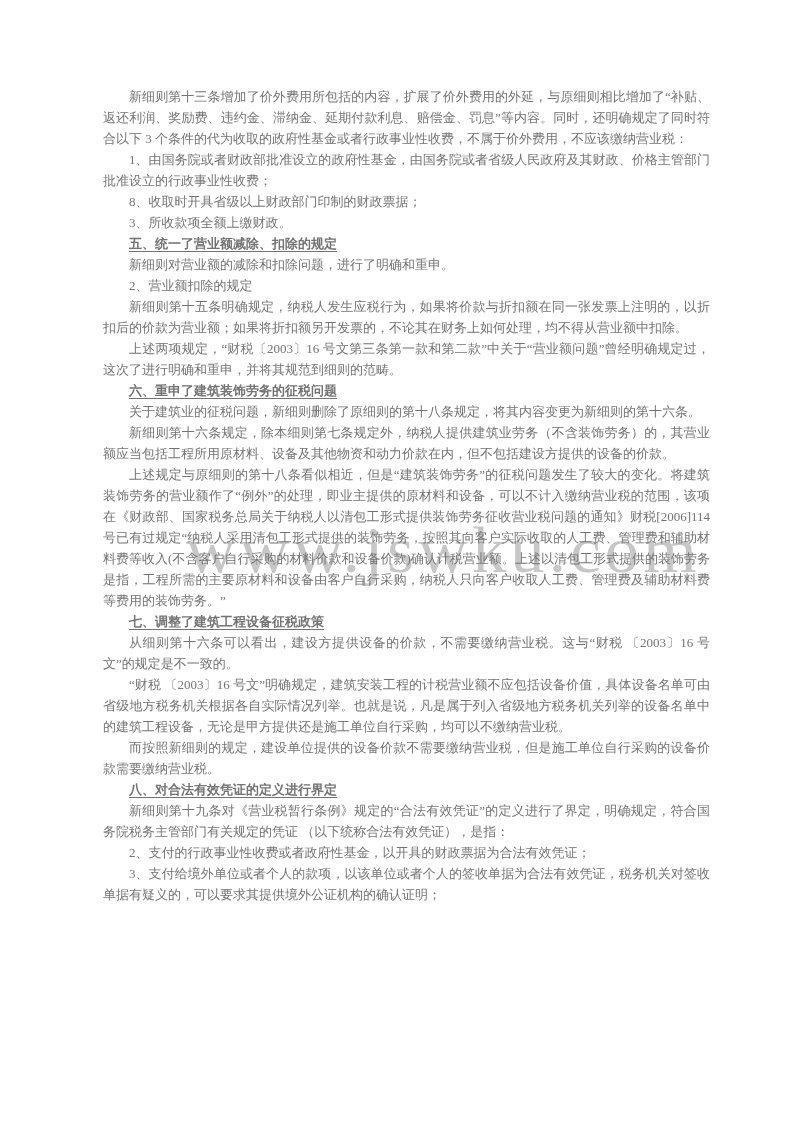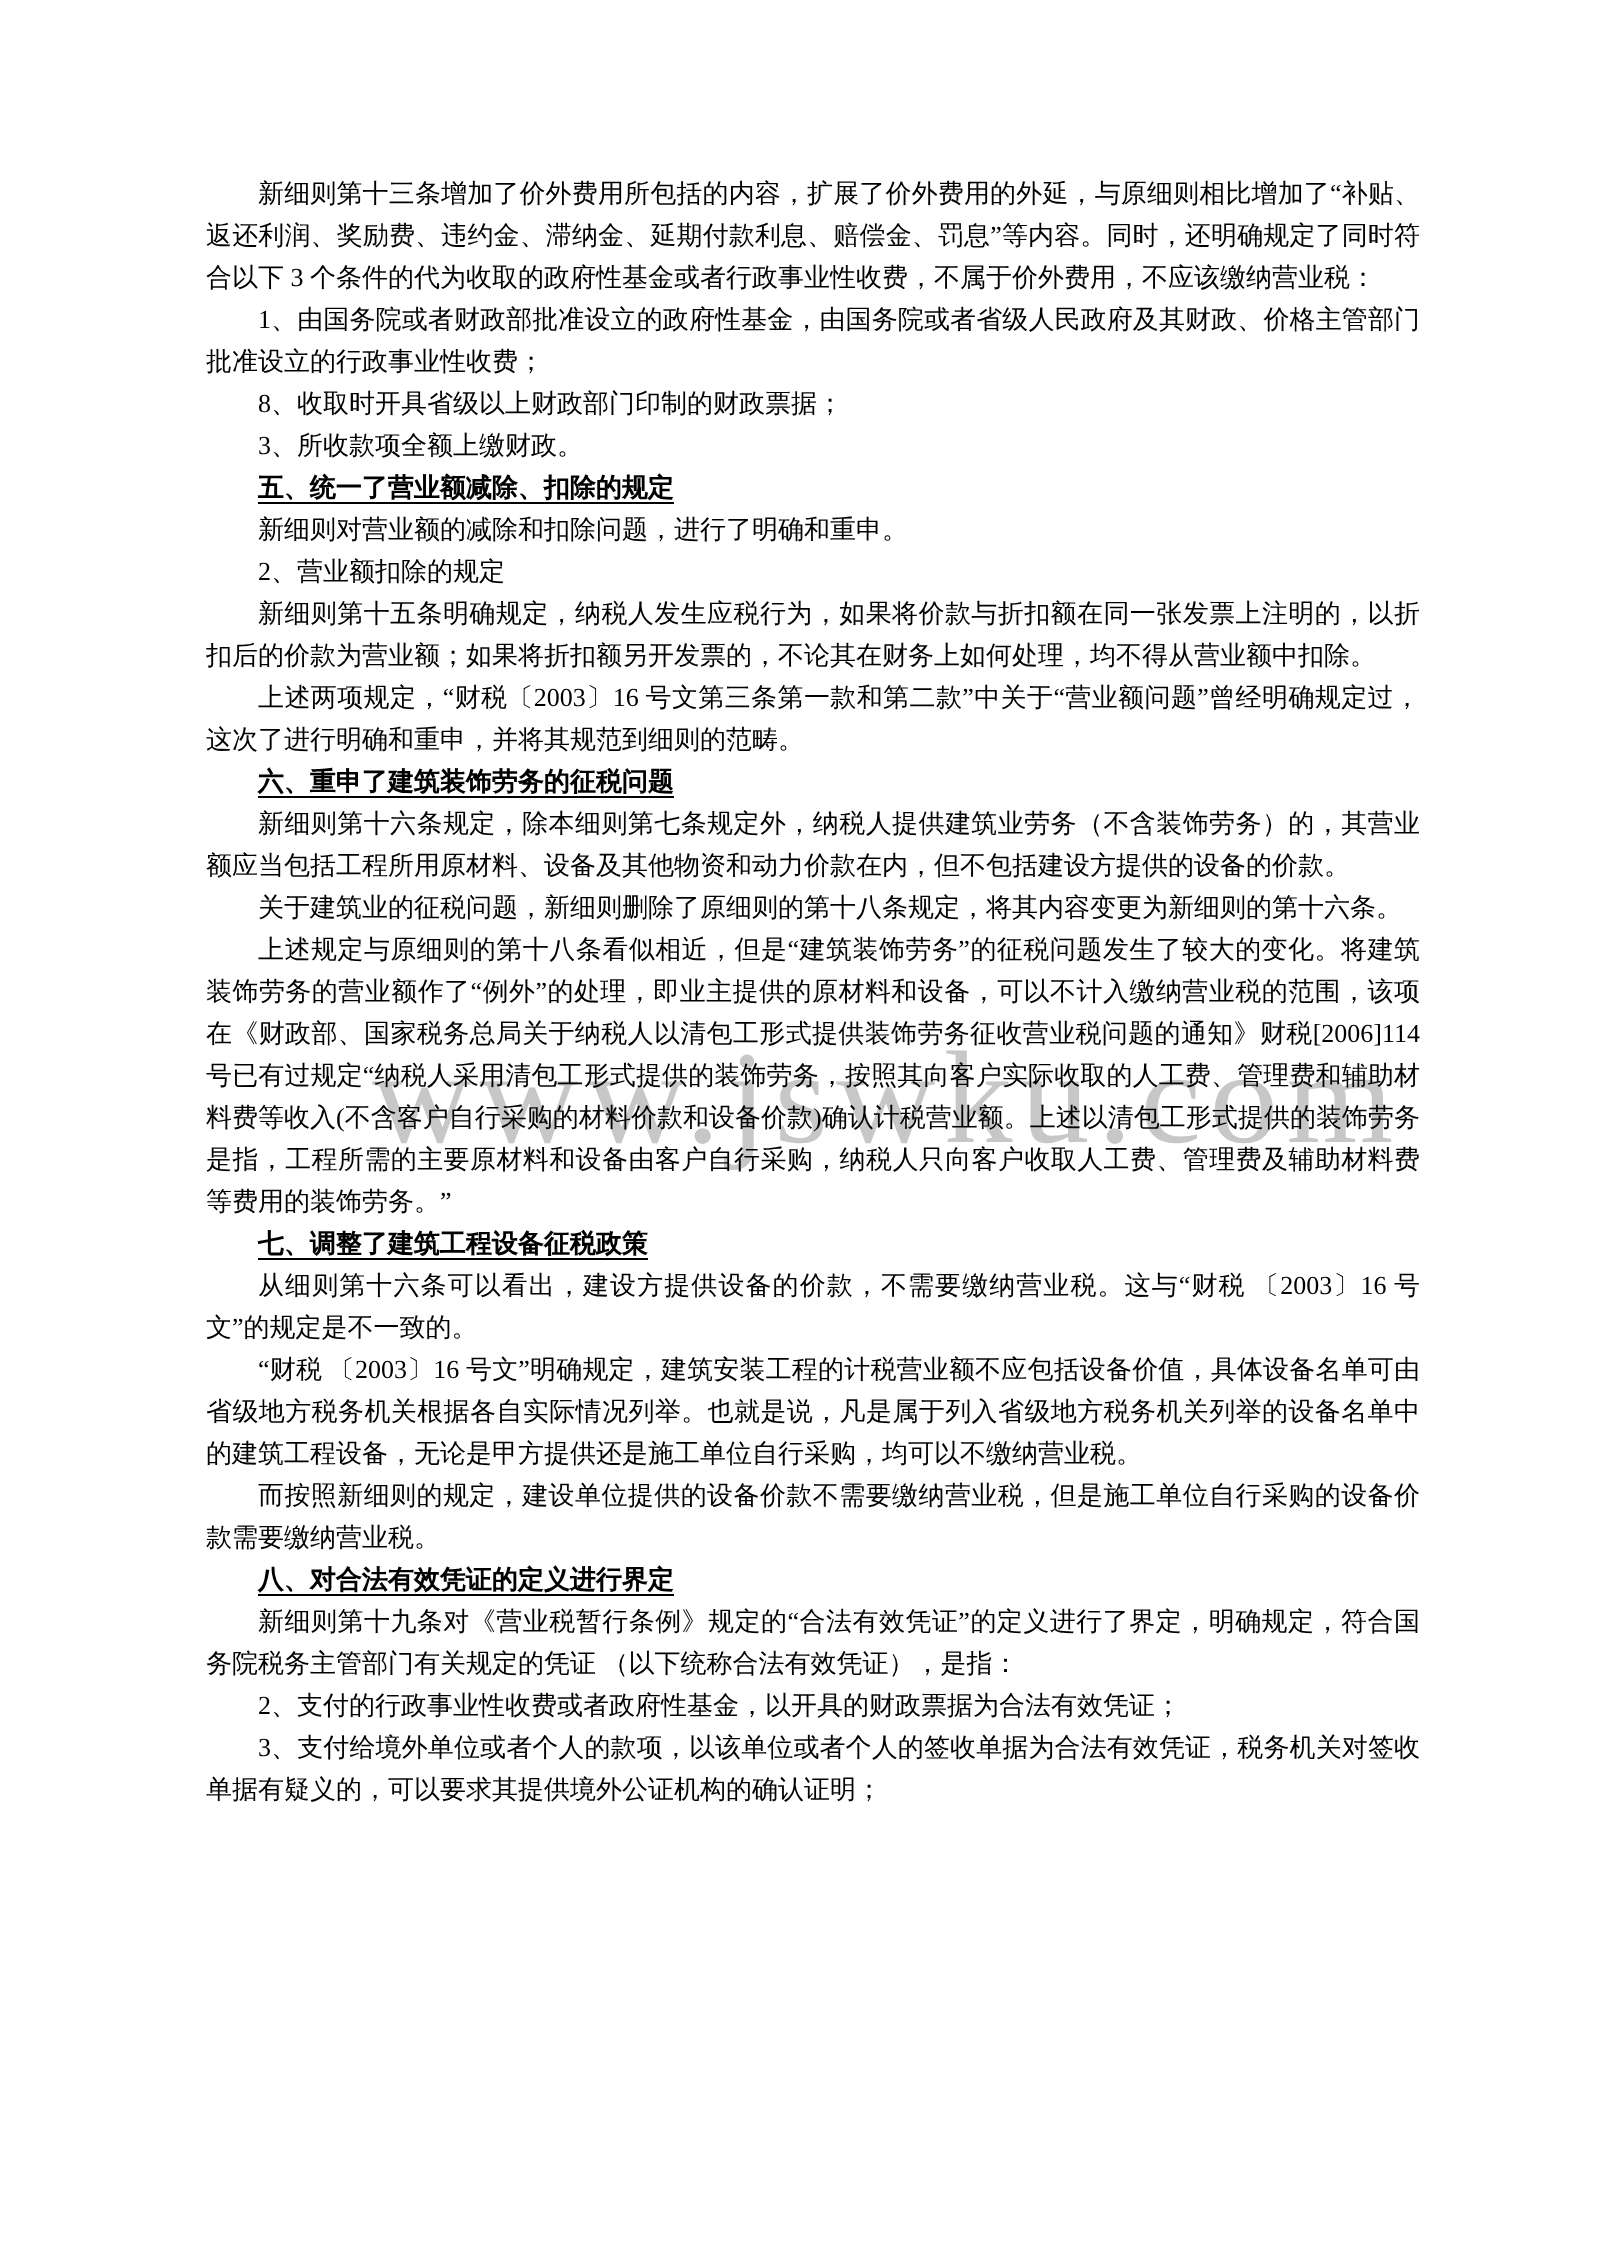--- a/index.html
+++ b/index.html
@@ -42,33 +42,33 @@
     padding-left: 2em;
     text-decoration: underline;
     text-underline-offset: 3px;
   }
 </style>
 </head>
 <body>
 
 <div class="page" style="background: rgb(255, 255, 255);">
   <div class="watermark" style="color: rgb(199, 199, 199);">www.jswku.com</div>
-  <div class="content" style="color: #000000;">
+  <div class="content" style="color: #737373;">
       <p class="body">新细则第十三条增加了价外费用所包括的内容，扩展了价外费用的外延，与原细则相比增加了“补贴、返还利润、奖励费、违约金、滞纳金、延期付款利息、赔偿金、罚息”等内容。同时，还明确规定了同时符合以下 3 个条件的代为收取的政府性基金或者行政事业性收费，不属于价外费用，不应该缴纳营业税：</p>
       <p class="item">1、由国务院或者财政部批准设立的政府性基金，由国务院或者省级人民政府及其财政、价格主管部门批准设立的行政事业性收费；</p>
       <p class="item">8、收取时开具省级以上财政部门印制的财政票据；</p>
       <p class="item">3、所收款项全额上缴财政。</p>
       <p class="heading"><span class="ht">五、统一了营业额减除、扣除的规定</span></p>
       <p class="body">新细则对营业额的减除和扣除问题，进行了明确和重申。</p>
       <p class="body">2、营业额扣除的规定</p>
       <p class="body">新细则第十五条明确规定，纳税人发生应税行为，如果将价款与折扣额在同一张发票上注明的，以折扣后的价款为营业额；如果将折扣额另开发票的，不论其在财务上如何处理，均不得从营业额中扣除。</p>
       <p class="body">上述两项规定，“财税〔2003〕16 号文第三条第一款和第二款”中关于“营业额问题”曾经明确规定过，这次了进行明确和重申，并将其规范到细则的范畴。</p>
       <p class="heading"><span class="ht">六、重申了建筑装饰劳务的征税问题</span></p>
+      <p class="body">关于建筑业的征税问题，新细则删除了原细则的第十八条规定，将其内容变更为新细则的第十六条。</p>
       <p class="body">新细则第十六条规定，除本细则第七条规定外，纳税人提供建筑业劳务（不含装饰劳务）的，其营业额应当包括工程所用原材料、设备及其他物资和动力价款在内，但不包括建设方提供的设备的价款。</p>
-      <p class="body">关于建筑业的征税问题，新细则删除了原细则的第十八条规定，将其内容变更为新细则的第十六条。</p>
       <p class="body">上述规定与原细则的第十八条看似相近，但是“建筑装饰劳务”的征税问题发生了较大的变化。将建筑装饰劳务的营业额作了“例外”的处理，即业主提供的原材料和设备，可以不计入缴纳营业税的范围，该项在《财政部、国家税务总局关于纳税人以清包工形式提供装饰劳务征收营业税问题的通知》财税[2006]114 号已有过规定“纳税人采用清包工形式提供的装饰劳务，按照其向客户实际收取的人工费、管理费和辅助材料费等收入(不含客户自行采购的材料价款和设备价款)确认计税营业额。上述以清包工形式提供的装饰劳务是指，工程所需的主要原材料和设备由客户自行采购，纳税人只向客户收取人工费、管理费及辅助材料费等费用的装饰劳务。”</p>
       <p class="heading"><span class="ht">七、调整了建筑工程设备征税政策</span></p>
       <p class="body">从细则第十六条可以看出，建设方提供设备的价款，不需要缴纳营业税。这与“财税 〔2003〕16 号文”的规定是不一致的。</p>
       <p class="body">“财税 〔2003〕16 号文”明确规定，建筑安装工程的计税营业额不应包括设备价值，具体设备名单可由省级地方税务机关根据各自实际情况列举。也就是说，凡是属于列入省级地方税务机关列举的设备名单中的建筑工程设备，无论是甲方提供还是施工单位自行采购，均可以不缴纳营业税。</p>
       <p class="body">而按照新细则的规定，建设单位提供的设备价款不需要缴纳营业税，但是施工单位自行采购的设备价款需要缴纳营业税。</p>
       <p class="heading"><span class="ht">八、对合法有效凭证的定义进行界定</span></p>
       <p class="body">新细则第十九条对《营业税暂行条例》规定的“合法有效凭证”的定义进行了界定，明确规定，符合国务院税务主管部门有关规定的凭证 （以下统称合法有效凭证），是指：</p>
       <p class="item">2、支付的行政事业性收费或者政府性基金，以开具的财政票据为合法有效凭证；</p>
       <p class="item">3、支付给境外单位或者个人的款项，以该单位或者个人的签收单据为合法有效凭证，税务机关对签收单据有疑义的，可以要求其提供境外公证机构的确认证明；</p>
     </div>

